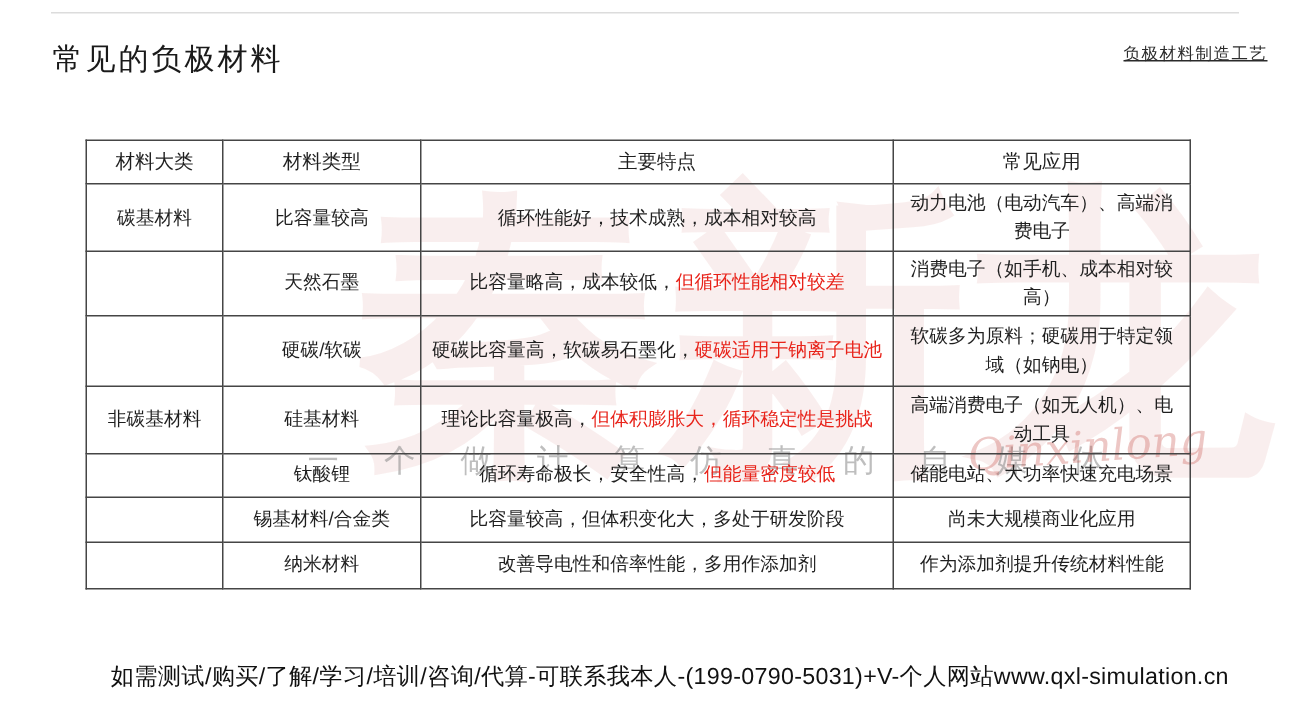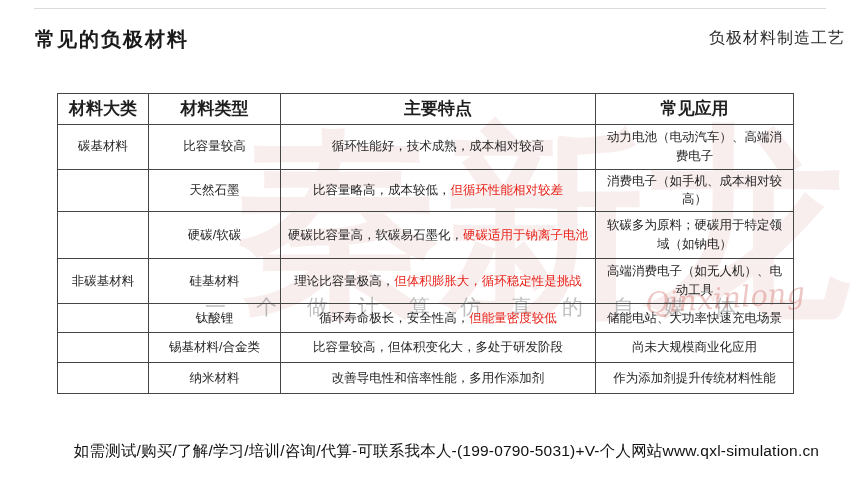--- a/index.html
+++ b/index.html
@@ -6,25 +6,25 @@
   .page {
     position:relative; width:860px; height:484px; background:#ffffff;
     font-family:"Liberation Sans","DejaVu Sans",sans-serif; overflow:hidden;
   }
   .top-rule {
     position:absolute; top:8px; left:34px; width:792px; height:0;
     border-top:1px solid #dcdcdc;
   }
   .title {
     position:absolute; left:35px; top:26px;
-    font-size:20px; font-weight:bold; color:#1a1a1a; letter-spacing:2px;
+    font-size:20px; font-weight:normal; color:#1a1a1a; letter-spacing:2px;
   }
   .header-right {
     position:absolute; right:15px; top:28px;
-    font-size:16px; color:#2b2b2b; letter-spacing:1px;
+    font-size:11px; color:#2b2b2b; letter-spacing:1px;text-decoration:underline;
   }
   
   .wm-logo {
     position:absolute; left:235px; top:110px; width:600px; height:230px;
     font-family:"DejaVu Serif",serif; font-weight:bold; font-size:205px;
     line-height:225px; white-space:nowrap; text-align:center;
     color:#b5261e; opacity:0.07; pointer-events:none; user-select:none;
   }
   .wm-tagline {
     position:absolute; left:205px; top:293px;
@@ -41,21 +41,21 @@
   table.materials {
     position:absolute; left:57px; top:93px; width:736px;
     border-collapse:collapse; table-layout:fixed;
     font-size:12.5px; color:#1f1f1f; background:transparent;
   }
   table.materials th, table.materials td {
     border:1px solid #454545; padding:2px 6px;
     text-align:center; vertical-align:middle; line-height:1.5;
     overflow:hidden;
   }
-  table.materials th { font-size:17px; font-weight:bold; height:24px; }
+  table.materials th { font-size:13px; font-weight:normal; height:24px; }
   tbody tr:nth-child(1) td { height:40px; }
   tbody tr:nth-child(2) td { height:27px; }
   tbody tr:nth-child(3) td { height:42px; }
   tbody tr:nth-child(4) td { height:40px; }
   tbody tr:nth-child(5) td { height:24px; }
   tbody tr:nth-child(6) td { height:25px;margin-top:23px; }
   tbody tr:nth-child(7) td { height:26px; }
   .red { color:#e8231a; }
   
   .footer {

